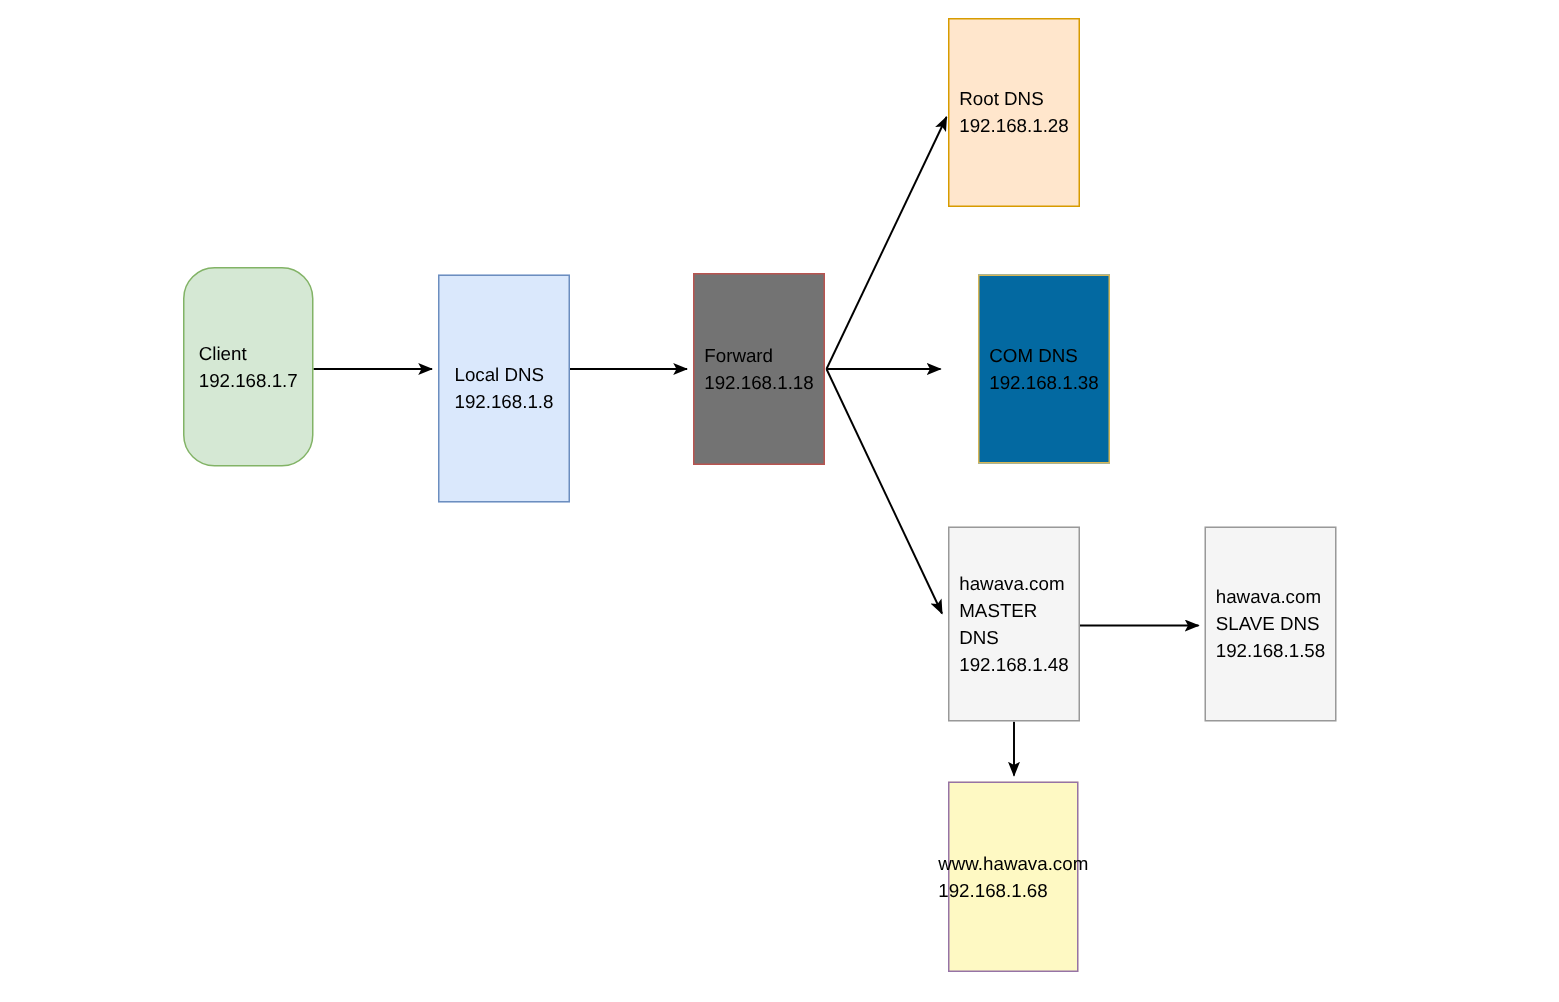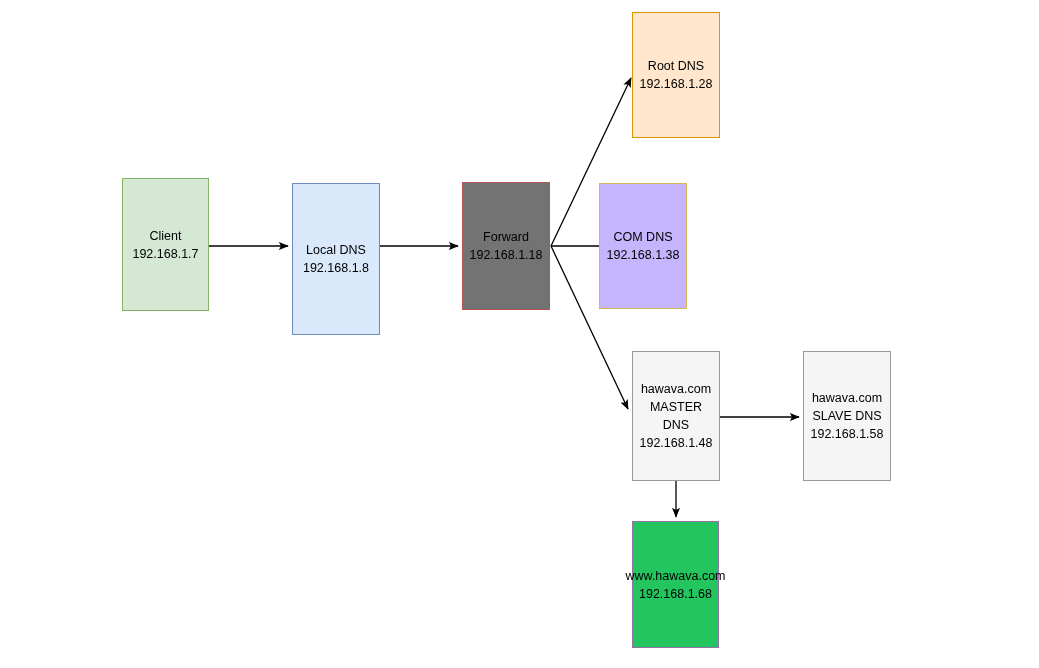--- a/index.html
+++ b/index.html
@@ -37,21 +37,20 @@
     border-width: 1px;
     border-style: solid;
     display: flex;
     align-items: center;
     justify-content: center;
   }
   .node-label {
     font-size: 12.5px;
     line-height: 18px;
     color: #000000;
-    text-align: center;
     white-space: nowrap;
     user-select: none;
   }
 </style>
 </head>
 <body>
 
 <div id="canvas">
 
   <svg id="edges" viewBox="0 0 1039 668" width="1039" height="668" xmlns="http://www.w3.org/2000/svg">
@@ -65,39 +64,39 @@
         <line x1="380" y1="246" x2="458" y2="246" marker-end="url(#arrowhead)" stroke="#000000"></line>
         <line x1="551" y1="246" x2="631" y2="78" marker-end="url(#arrowhead)" stroke="#000000"></line>
         <line x1="551" y1="246" x2="627" y2="246" marker-end="url(#arrowhead)" stroke="#000000"></line>
         <line x1="551" y1="246" x2="628" y2="409" marker-end="url(#arrowhead)" stroke="#000000"></line>
         <line x1="720" y1="417" x2="799" y2="417" marker-end="url(#arrowhead)" stroke="#000000"></line>
         <line x1="676" y1="481" x2="676" y2="517" marker-end="url(#arrowhead)" stroke="#000000"></line>
       </g>
   </svg>
 
   <div id="node-layer">
-      <div class="node" style="left: 122px; top: 178px; width: 87px; height: 133px; background: rgb(213, 232, 212); border-color: rgb(130, 179, 102);">
+      <div class="node" style="left: 122px; top: 178px; width: 87px; height: 133px; background: rgb(213, 232, 212); border-color: rgb(130, 179, 102); border-radius: 21px;">
         <div class="node-label">Client<br>192.168.1.7</div>
       </div>
       <div class="node" style="left: 292px; top: 183px; width: 88px; height: 152px; background: rgb(218, 232, 252); border-color: rgb(108, 142, 191);">
         <div class="node-label">Local DNS<br>192.168.1.8</div>
       </div>
       <div class="node" style="left: 462px; top: 182px; width: 88px; height: 128px; background: #737373; border-color: rgb(184, 84, 80);">
         <div class="node-label">Forward<br>192.168.1.18</div>
       </div>
       <div class="node" style="left: 632px; top: 12px; width: 88px; height: 126px; background: rgb(255, 230, 204); border-color: rgb(215, 155, 0);">
         <div class="node-label">Root DNS<br>192.168.1.28</div>
       </div>
-      <div class="node" style="left: 599px; top: 183px; width: 88px; height: 126px; background: #c4b5fd; border-color: rgb(214, 182, 86);">
+      <div class="node" style="left: 652px; top: 183px; width: 88px; height: 126px; background: #0369a1; border-color: rgb(214, 182, 86);">
         <div class="node-label">COM DNS<br>192.168.1.38</div>
       </div>
       <div class="node" style="left: 632px; top: 351px; width: 88px; height: 130px; background: rgb(245, 245, 245); border-color: rgb(153, 153, 153);">
         <div class="node-label">hawava.com<br>MASTER<br>DNS<br>192.168.1.48</div>
       </div>
       <div class="node" style="left: 803px; top: 351px; width: 88px; height: 130px; background: rgb(245, 245, 245); border-color: rgb(153, 153, 153);">
         <div class="node-label">hawava.com<br>SLAVE DNS<br>192.168.1.58</div>
       </div>
-      <div class="node" style="left: 632px; top: 521px; width: 87px; height: 127px; background: #22c55e; border-color: rgb(150, 115, 166);">
+      <div class="node" style="left: 632px; top: 521px; width: 87px; height: 127px; background: #fef9c3; border-color: rgb(150, 115, 166);">
         <div class="node-label">www.hawava.com<br>192.168.1.68</div>
       </div>
     </div>
 
 </div>
 
 </body></html>

